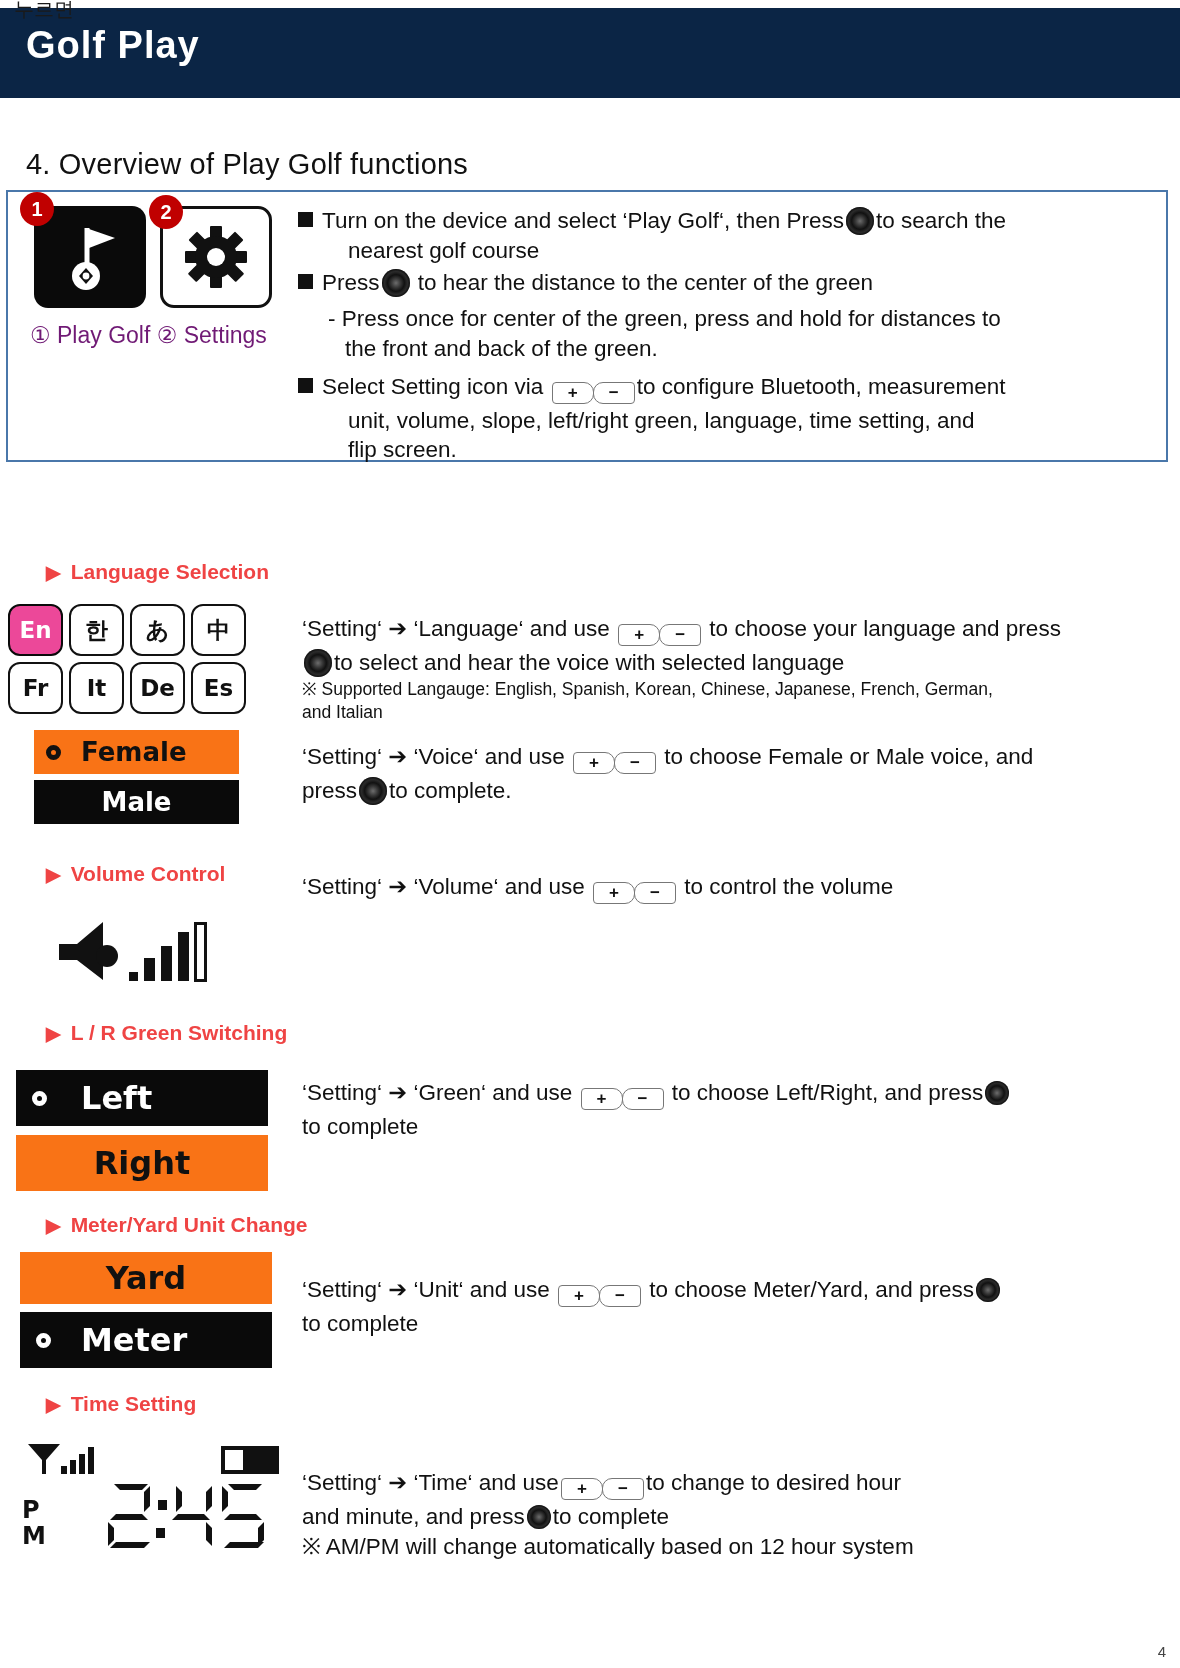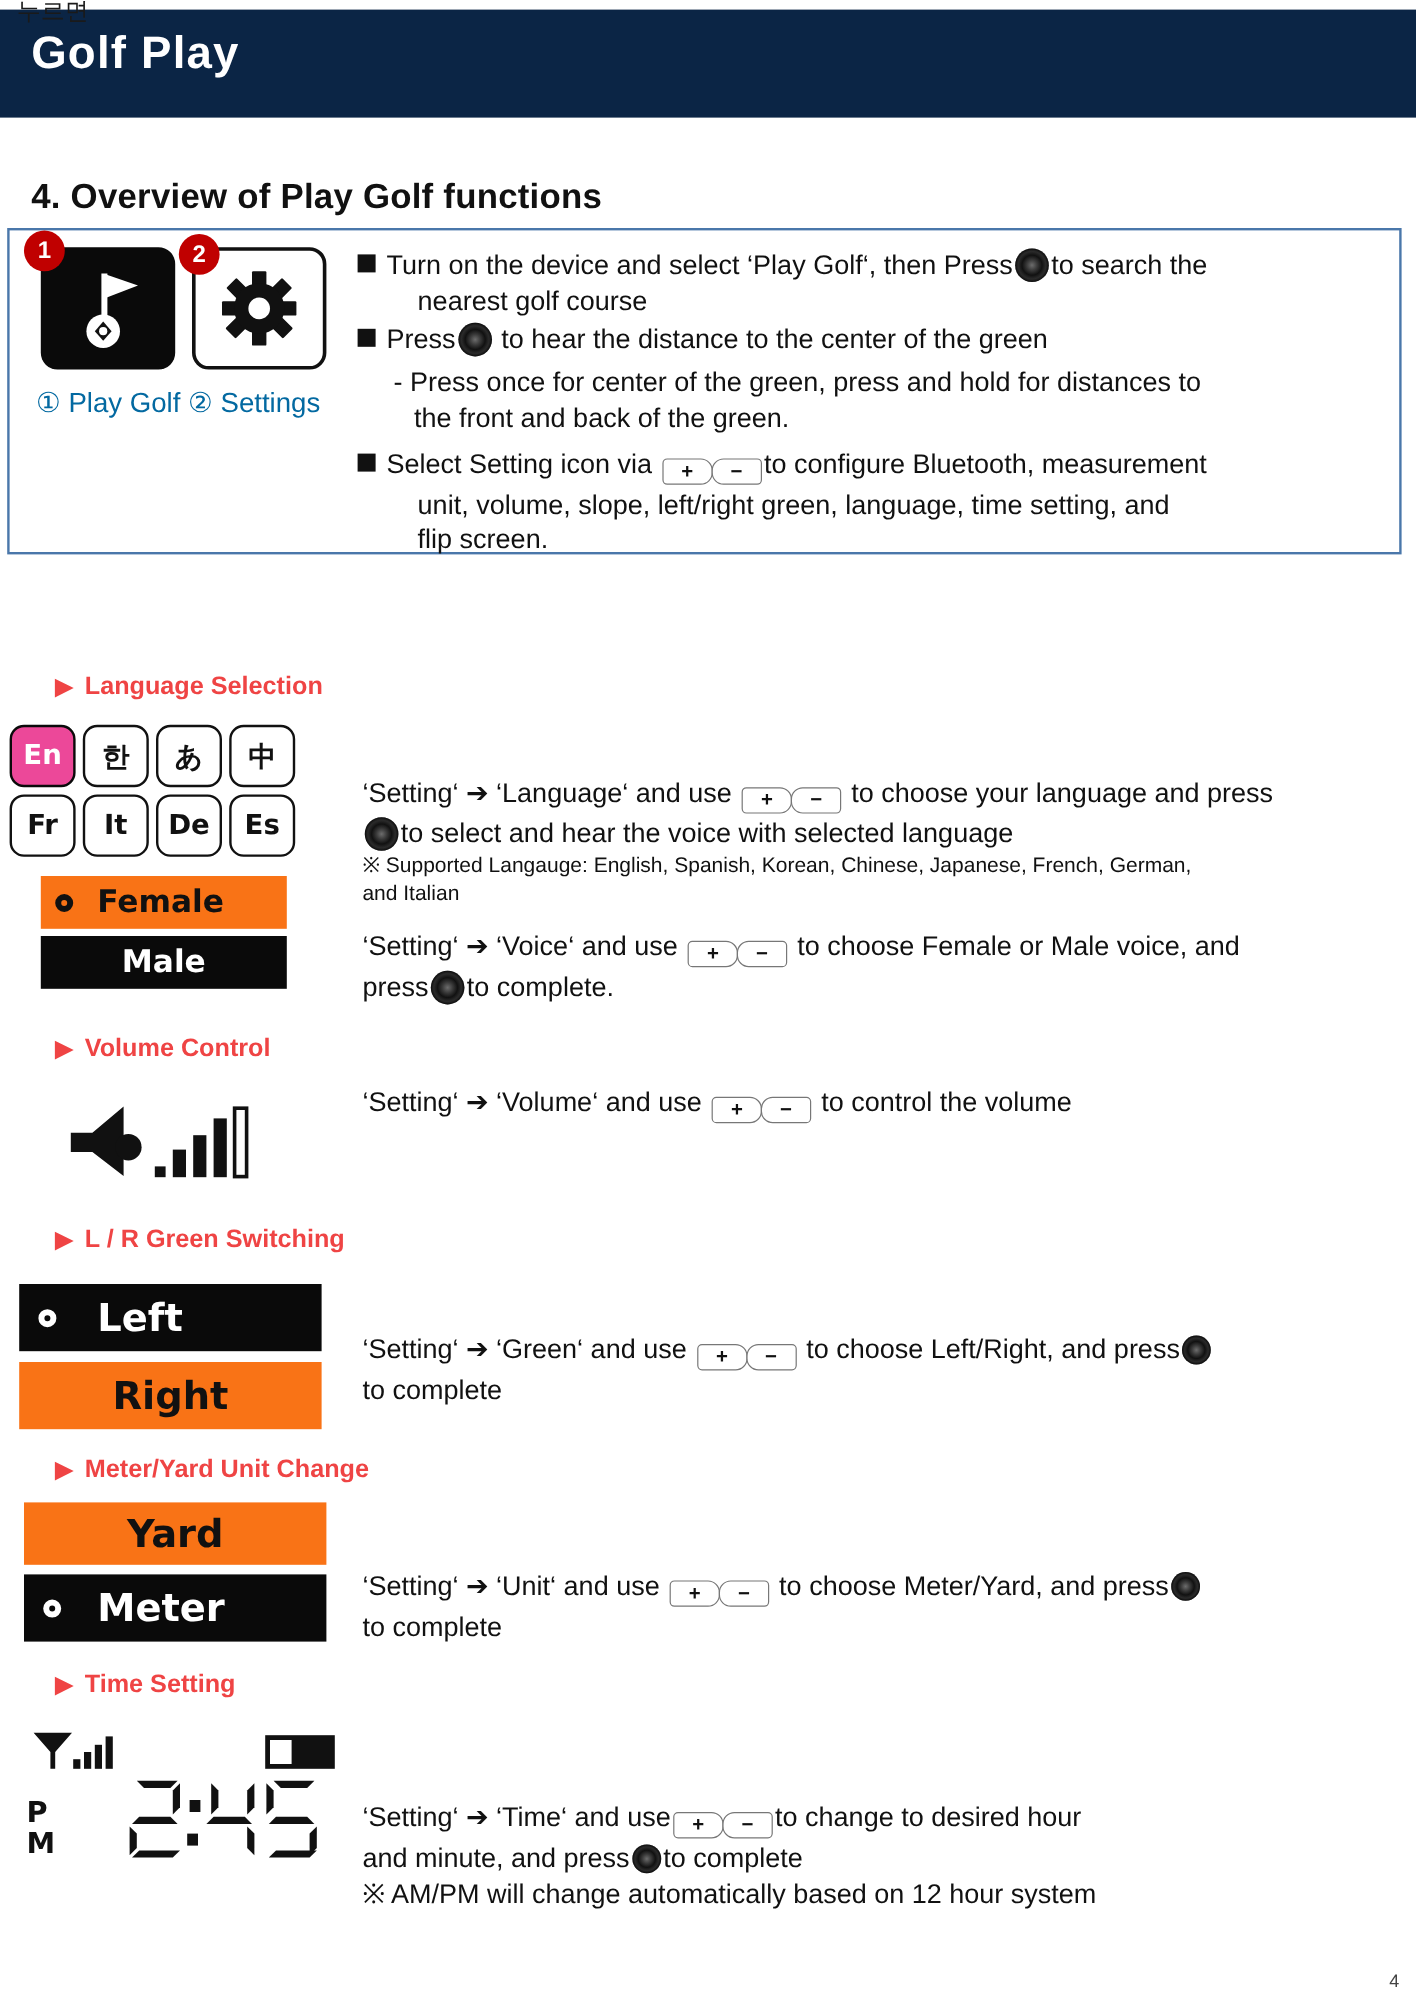--- a/index.html
+++ b/index.html
@@ -23,21 +23,21 @@
   }
   .header-title {
     position: absolute; left: 26px; top: 24px;
     font-size: 38px; font-weight: bold; color: #ffffff;
     letter-spacing: 1px;
   }
 
   
   .sec-title {
     position: absolute; left: 26px; top: 148px;
-    font-size: 29px; font-weight: bold; color: #111;
+    font-size: 29px; font-weight: normal; color: #111;
     letter-spacing: 0.2px;
   }
 
   
   .overview-box {
     position: absolute; left: 6px; top: 190px;
     width: 1162px; height: 272px;
     border: 2px solid #4a77aa; background: #fff;
   }
   .icon-area { position: absolute; left: 18px; top: 14px; width: 268px; }
@@ -52,21 +52,21 @@
     position: absolute; left: 5px; top: 5px; width: 112px; height: 102px;
     border-radius: 14px; background: #111; z-index: -1;
   }
   .badge {
     position: absolute; width: 34px; height: 34px; border-radius: 50%;
     background: #c00000; color: #fff; font-size: 20px; font-weight: bold;
     display: flex; align-items: center; justify-content: center;
     left: -14px; top: -14px; z-index: 4; font-family: "Liberation Sans", sans-serif;
   }
   .tile-caption {
-    margin-top: 14px; font-size: 23px; color: #0369a1; text-align: left;
+    margin-top: 14px; font-size: 23px; color: #701a75; text-align: left;
     padding-left: 4px; white-space: nowrap;
   }
 
   .bullets {
     position: absolute; left: 290px; top: 14px; width: 862px;
     font-size: 22.5px; color: #111; line-height: 1.33;
   }
   .bline { display: block; margin-bottom: 2px; }
   .bsq {
     display: inline-block; width: 15px; height: 15px; background: #111;
@@ -96,21 +96,21 @@
 
   
   .subhead {
     position: absolute; font-size: 21px; font-weight: bold; color: #ef4444;
     white-space: nowrap;
   }
   .subhead .tri { margin-right: 10px; font-size: 19px; }
 
   
   .desc {
-    position: absolute; font-size: 22.5px; color: #111; line-height: 1.34; margin-top: 32px;
+    position: absolute; font-size: 22.5px; color: #111; line-height: 1.34;
   }
   .desc .note { font-size: 17.5px; line-height: 1.3; display: block; }
 
   
   .lang-grid {
     position: absolute; left: 8px; top: 604px;
     display: grid; grid-template-columns: repeat(4, 55px);
     grid-gap: 6px;
   }
   .lang-cell {

